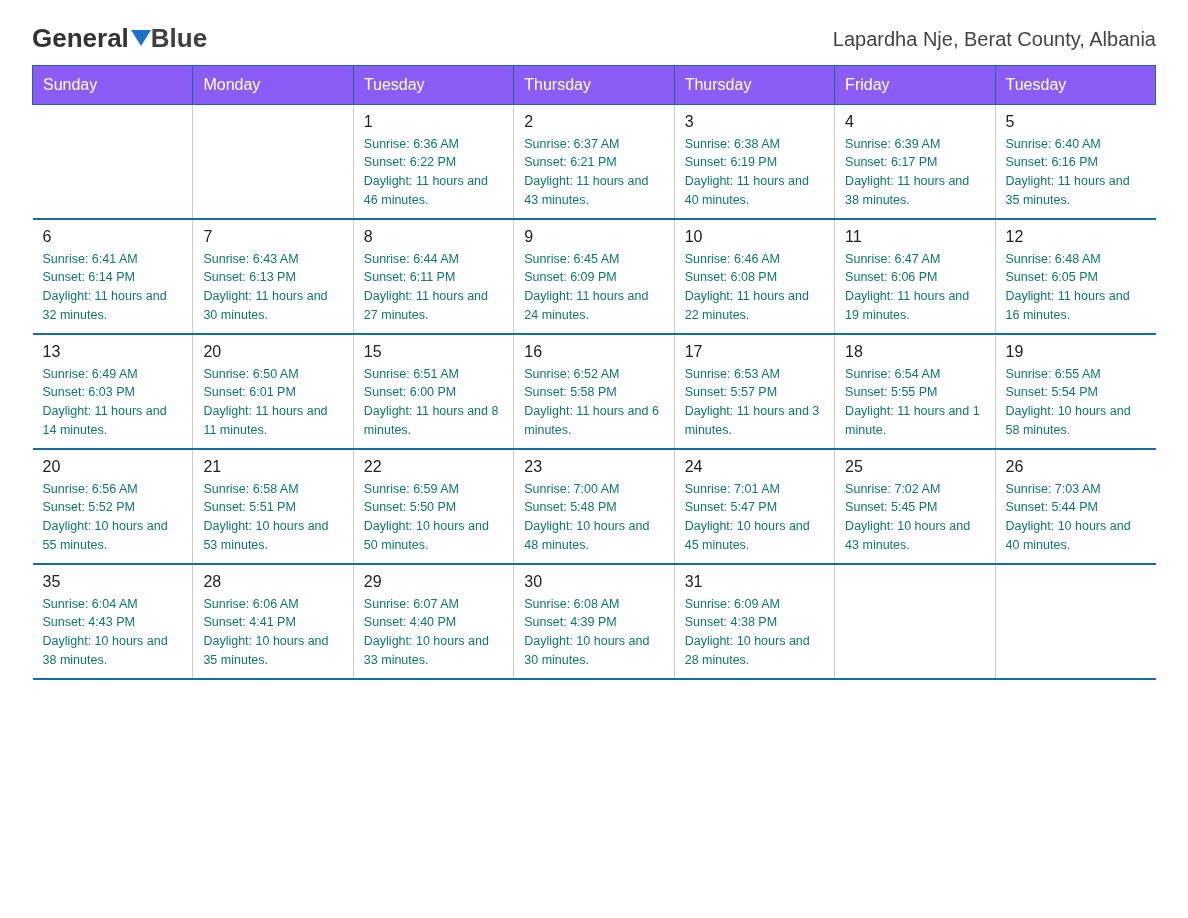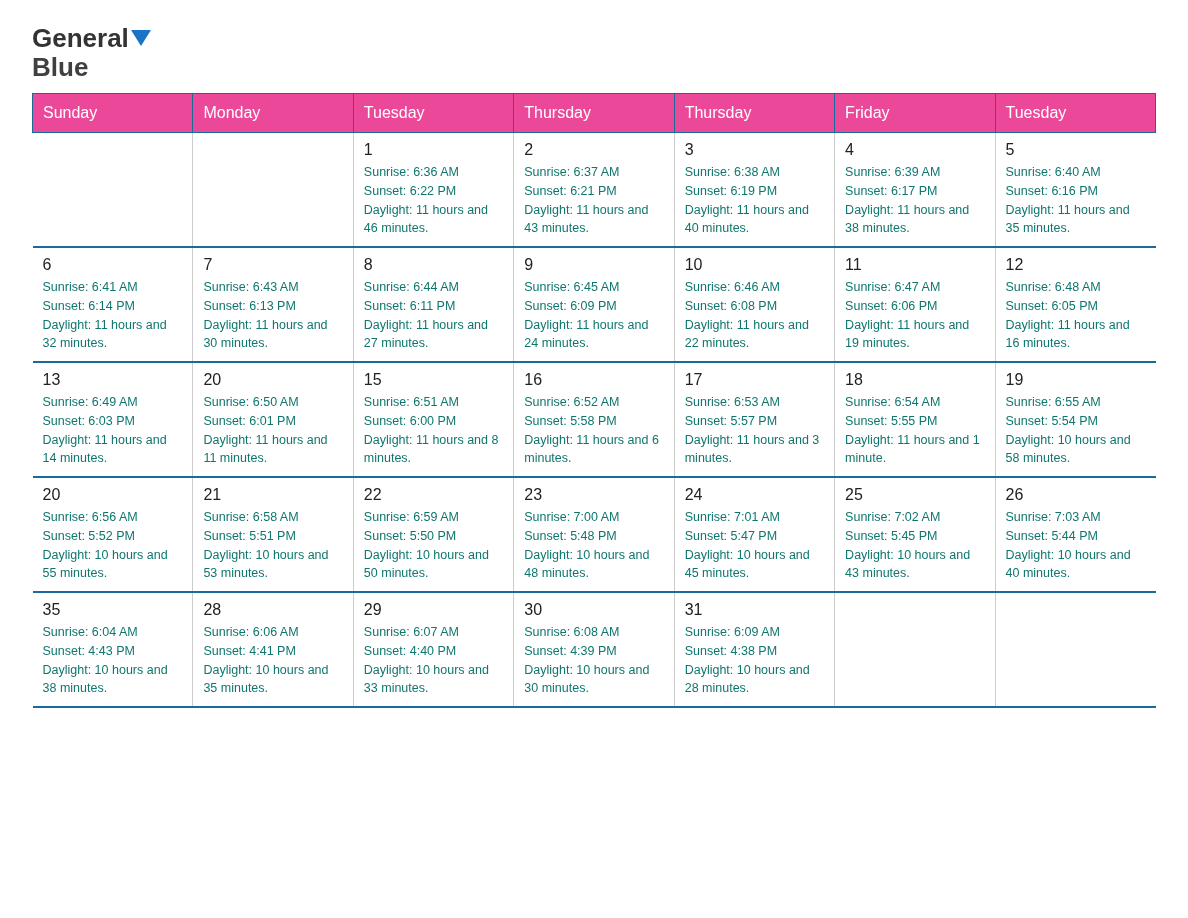--- a/index.html
+++ b/index.html
@@ -11,21 +11,20 @@
       min-height: 918px;
     }
     .header {
       display: flex;
       justify-content: space-between;
       align-items: flex-start;
       margin-bottom: 8px;
     }
     .logo {
       display: flex;
-      flex-direction: column;
       align-items: flex-start;
     }
     .logo-text-general {
       font-size: 26px;
       font-weight: bold;
       color: #333333;
       line-height: 1.1;
     }
     .logo-text-blue {
       font-size: 26px;
@@ -60,21 +59,21 @@
       font-size: 20px;
       color: #444444;
       margin-top: 4px;
     }
     .calendar {
       width: 100%;
       border-collapse: collapse;
       margin-top: 12px;
     }
     .calendar thead tr {
-      background-color: #ec4899;
+      background-color: #8b5cf6;
     }
     .calendar thead th {
       color: #ffffff;
       font-size: 16px;
       font-weight: normal;
       padding: 10px 10px;
       text-align: left;
       border: 1px solid #1a6b9a;
     }
     .calendar tbody tr {
@@ -113,20 +112,21 @@
 
 <div class="header">
   <div class="logo">
     <div class="logo-row">
       <span class="logo-text-general">General</span>
       <span class="logo-triangle"></span>
     </div>
     <span class="logo-text-blue">Blue</span>
   </div>
   <div class="title-block">
+    <div class="subtitle">Lapardha Nje, Berat County, Albania</div>
   </div>
 </div>
 
 <table class="calendar">
   <thead>
     <tr>
     <th>Sunday</th>
         <th>Monday</th>
         <th>Tuesday</th>
         <th>Thursday</th>

